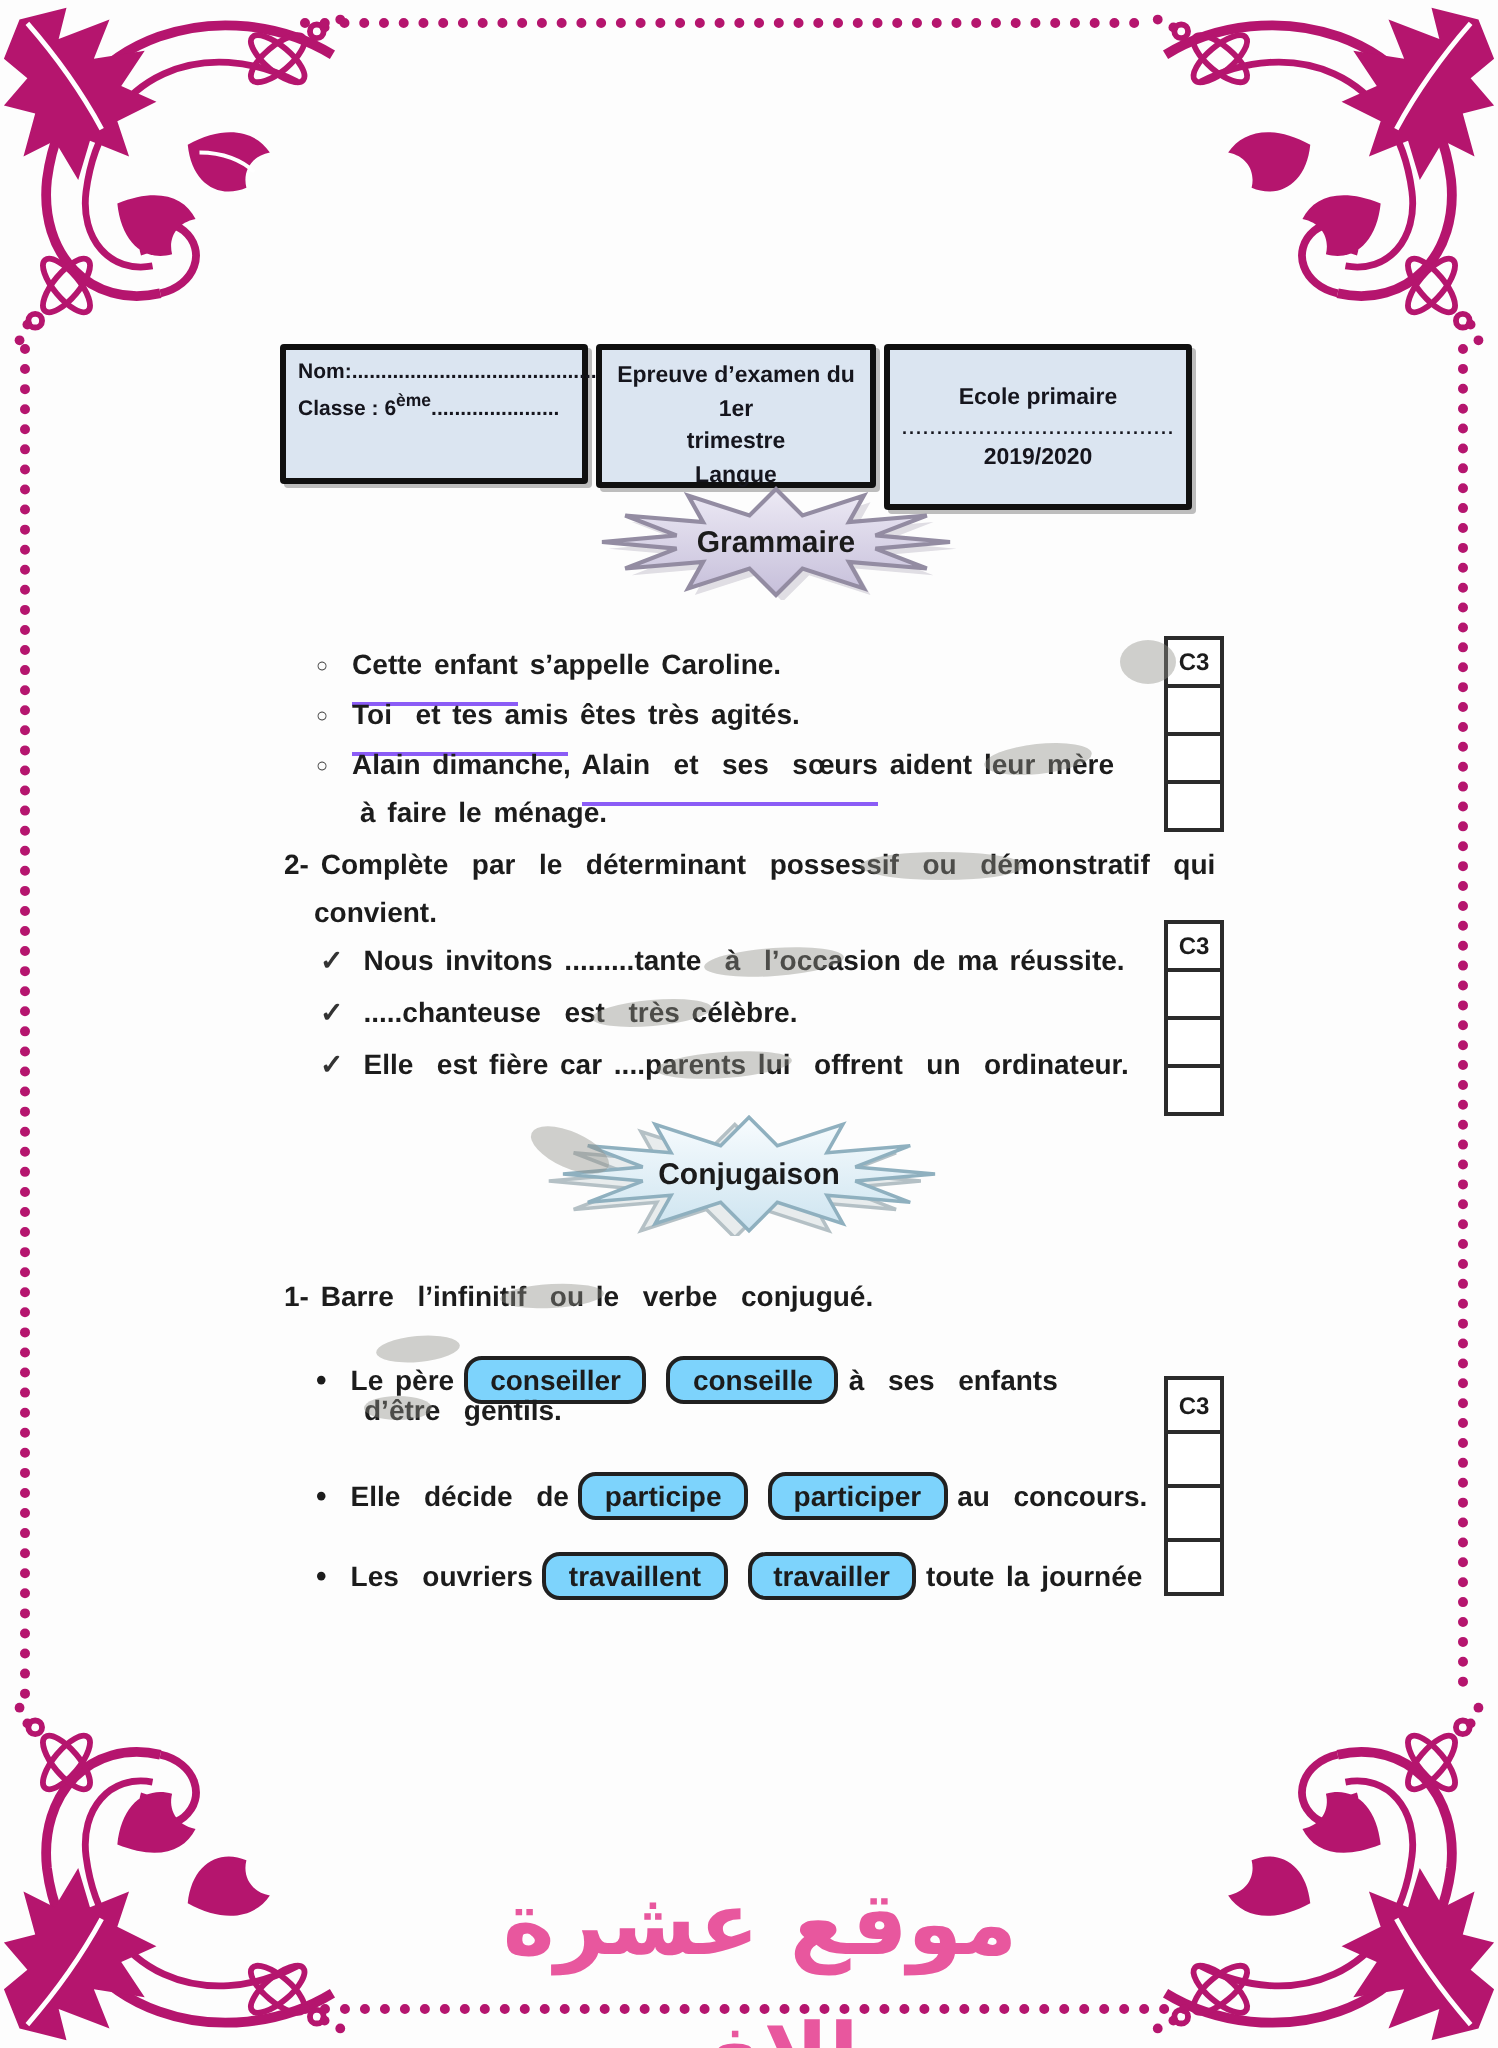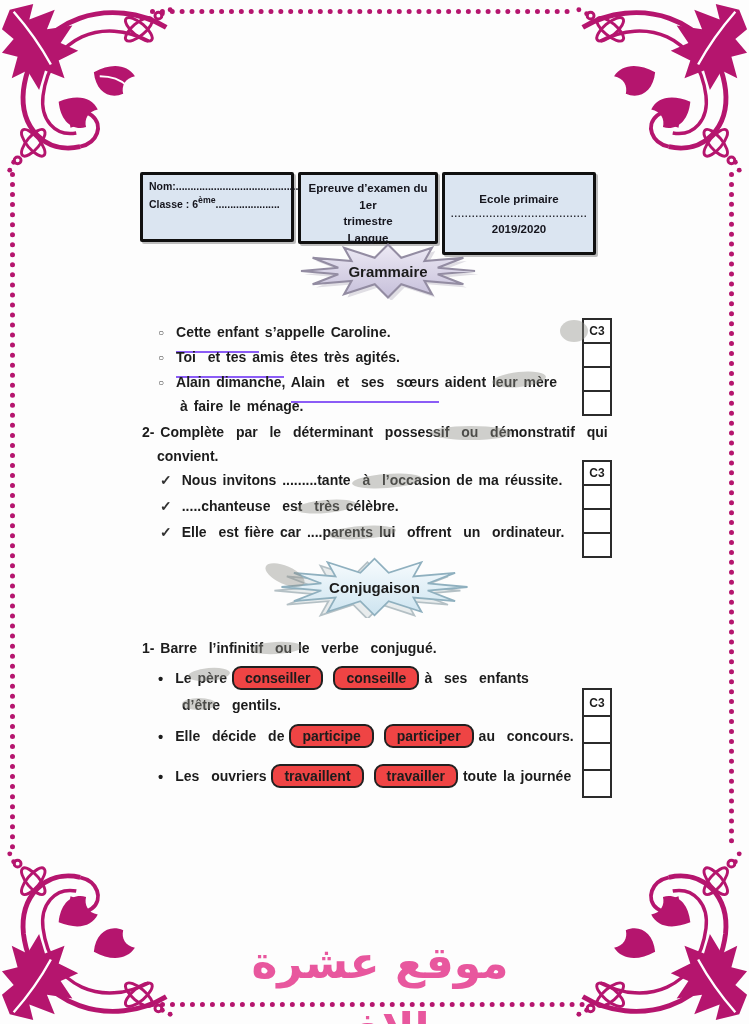--- a/index.html
+++ b/index.html
@@ -37,21 +37,21 @@
   }
   
   .txt{position:absolute;font-weight:bold;font-size:14px;white-space:pre-wrap;word-spacing:2px;}
   .row{position:absolute;display:flex;align-items:baseline;font-weight:bold;font-size:14px;white-space:pre-wrap;word-spacing:2px;}
   .bullet-o{font-size:10px;color:#3f3f3f;margin-right:12px;position:relative;top:-1px;}
   .bullet-d{font-size:15px;color:#1c1c1c;margin-right:12px;}
   .check{font-size:14px;color:#333;margin-right:10px;}
   .u{border-bottom:2px solid #8b5cf6;padding-bottom:11px;}
   .choice{
     display:inline-block;border:2px solid #202020;border-radius:9px;
-    padding:0 11px;margin:0 5px;line-height:20px;background:#ef4444;text-align:right;
+    padding:0 11px;margin:12px 5px;line-height:20px;background:#7dd3fc;text-align:right;
   }
   .rowc{position:absolute;display:flex;align-items:center;font-weight:bold;font-size:14px;white-space:pre-wrap;word-spacing:2px;}
   
   .c3{position:absolute;width:30px;padding-left:16px;}
   .c3 .cellm{
     height:22px;border:2px solid #2b2b2b;margin-top:-2px;background:#fff;
     display:flex;align-items:center;justify-content:center;
     font-weight:bold;font-size:12px;color:#1c1c1c;
   }
   .c3.tall .cellm{height:25px;}

